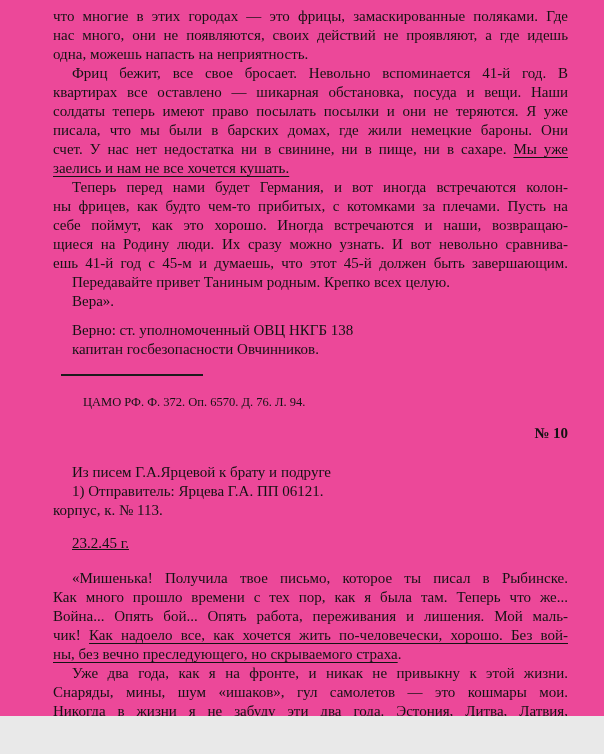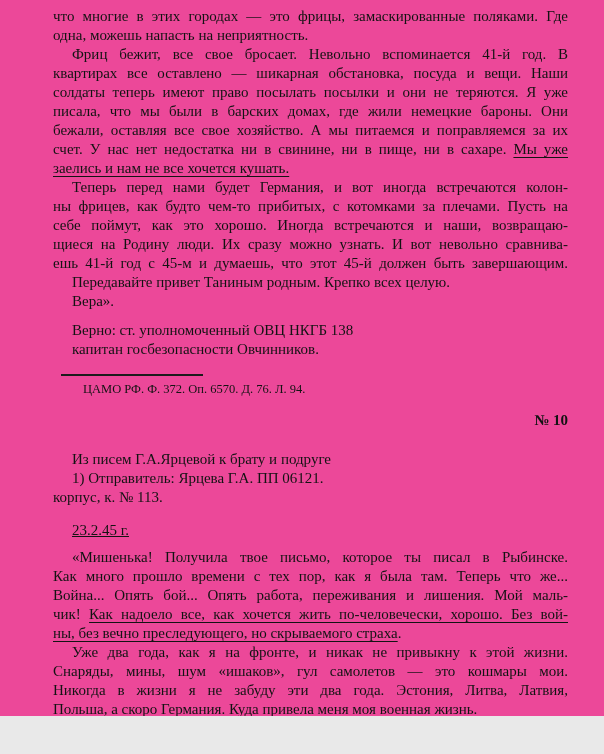--- a/index.html
+++ b/index.html
@@ -47,45 +47,45 @@
     margin-left: 8px;
     border-top: 2px solid #1b1b1b;
   }
 </style>
 </head>
 <body>
 
 <div class="page">
   <div>
       <div class="line j"><span>что многие в этих городах — это фрицы, замаскированные поляками. Где</span></div>
+      <div class="line j"><span>нас много, они не появляются, своих действий не проявляют, а где идешь</span></div>
       <div class="line"><span>одна, можешь напасть на неприятность.</span></div>
       <div class="line j ind"><span>Фриц бежит, все свое бросает. Невольно вспоминается 41-й год. В</span></div>
       <div class="line j"><span>квартирах все оставлено — шикарная обстановка, посуда и вещи. Наши</span></div>
       <div class="line j"><span>солдаты теперь имеют право посылать посылки и они не теряются. Я уже</span></div>
       <div class="line j"><span>писала, что мы были в барских домах, где жили немецкие бароны. Они</span></div>
-      <div class="line j"><span>бежали, оставляя все свое хозяйство. А мы питаемся и поправляемся за их</span></div>
       <div class="line j"><span>счет. У нас нет недостатка ни в свинине, ни в пище, ни в сахаре. </span><span class="u">Мы уже</span></div>
       <div class="line"><span class="u">заелись и нам не все хочется кушать.</span></div>
       <div class="line j ind"><span>Теперь перед нами будет Германия, и вот иногда встречаются колон-</span></div>
       <div class="line j"><span>ны фрицев, как будто чем-то прибитых, с котомками за плечами. Пусть на</span></div>
       <div class="line j"><span>себе поймут, как это хорошо. Иногда встречаются и наши, возвращаю-</span></div>
       <div class="line j"><span>щиеся на Родину люди. Их сразу можно узнать. И вот невольно сравнива-</span></div>
       <div class="line j"><span>ешь 41-й год с 45-м и думаешь, что этот 45-й должен быть завершающим.</span></div>
       <div class="line ind"><span>Передавайте привет Таниным родным. Крепко всех целую.</span></div>
       <div class="line ind"><span>Вера».</span></div>
       <div class="line ind" style="margin-top: 10px;"><span>Верно: ст. уполномоченный ОВЦ НКГБ 138</span></div>
       <div class="line ind"><span>капитан госбезопасности Овчинников.</span></div>
       <div class="rule" style="margin-top: 15px;"></div>
-      <div class="line small ind2" style="margin-top: 5px;"><span>ЦАМО РФ. Ф. 372. Оп. 6570. Д. 76. Л. 94.</span></div>
+      <div class="line small ind2" style="margin-top: 18px;"><span>ЦАМО РФ. Ф. 372. Оп. 6570. Д. 76. Л. 94.</span></div>
       <div class="line center bold" style="margin-top: 13px;"><span>№ 10</span></div>
       <div class="line ind" style="margin-top: 20px;"><span>Из писем Г.А.Ярцевой к брату и подруге</span></div>
       <div class="line ind"><span>1) Отправитель: Ярцева Г.А. ПП 06121.</span></div>
       <div class="line"><span>корпус, к. № 113.</span></div>
       <div class="line ind" style="margin-top: 14px; text-decoration: underline;"><span>23.2.45 г.</span></div>
-      <div class="line j ind" style="margin-top: 8px;"><span>«Мишенька! Получила твое письмо, которое ты писал в Рыбинске.</span></div>
+      <div class="line j ind" style="margin-top: 16px;"><span>«Мишенька! Получила твое письмо, которое ты писал в Рыбинске.</span></div>
       <div class="line j"><span>Как много прошло времени с тех пор, как я была там. Теперь что же...</span></div>
       <div class="line j"><span>Война... Опять бой... Опять работа, переживания и лишения. Мой маль-</span></div>
       <div class="line j"><span>чик! </span><span class="u">Как надоело все, как хочется жить по-человечески, хорошо. Без вой-</span></div>
       <div class="line"><span class="u">ны, без вечно преследующего, но скрываемого страха</span><span>.</span></div>
       <div class="line j ind"><span>Уже два года, как я на фронте, и никак не привыкну к этой жизни.</span></div>
       <div class="line j"><span>Снаряды, мины, шум «ишаков», гул самолетов — это кошмары мои.</span></div>
       <div class="line j"><span>Никогда в жизни я не забуду эти два года. Эстония, Литва, Латвия,</span></div>
       <div class="line"><span>Польша, а скоро Германия. Куда привела меня моя военная жизнь.</span></div>
     </div>
 </div>

